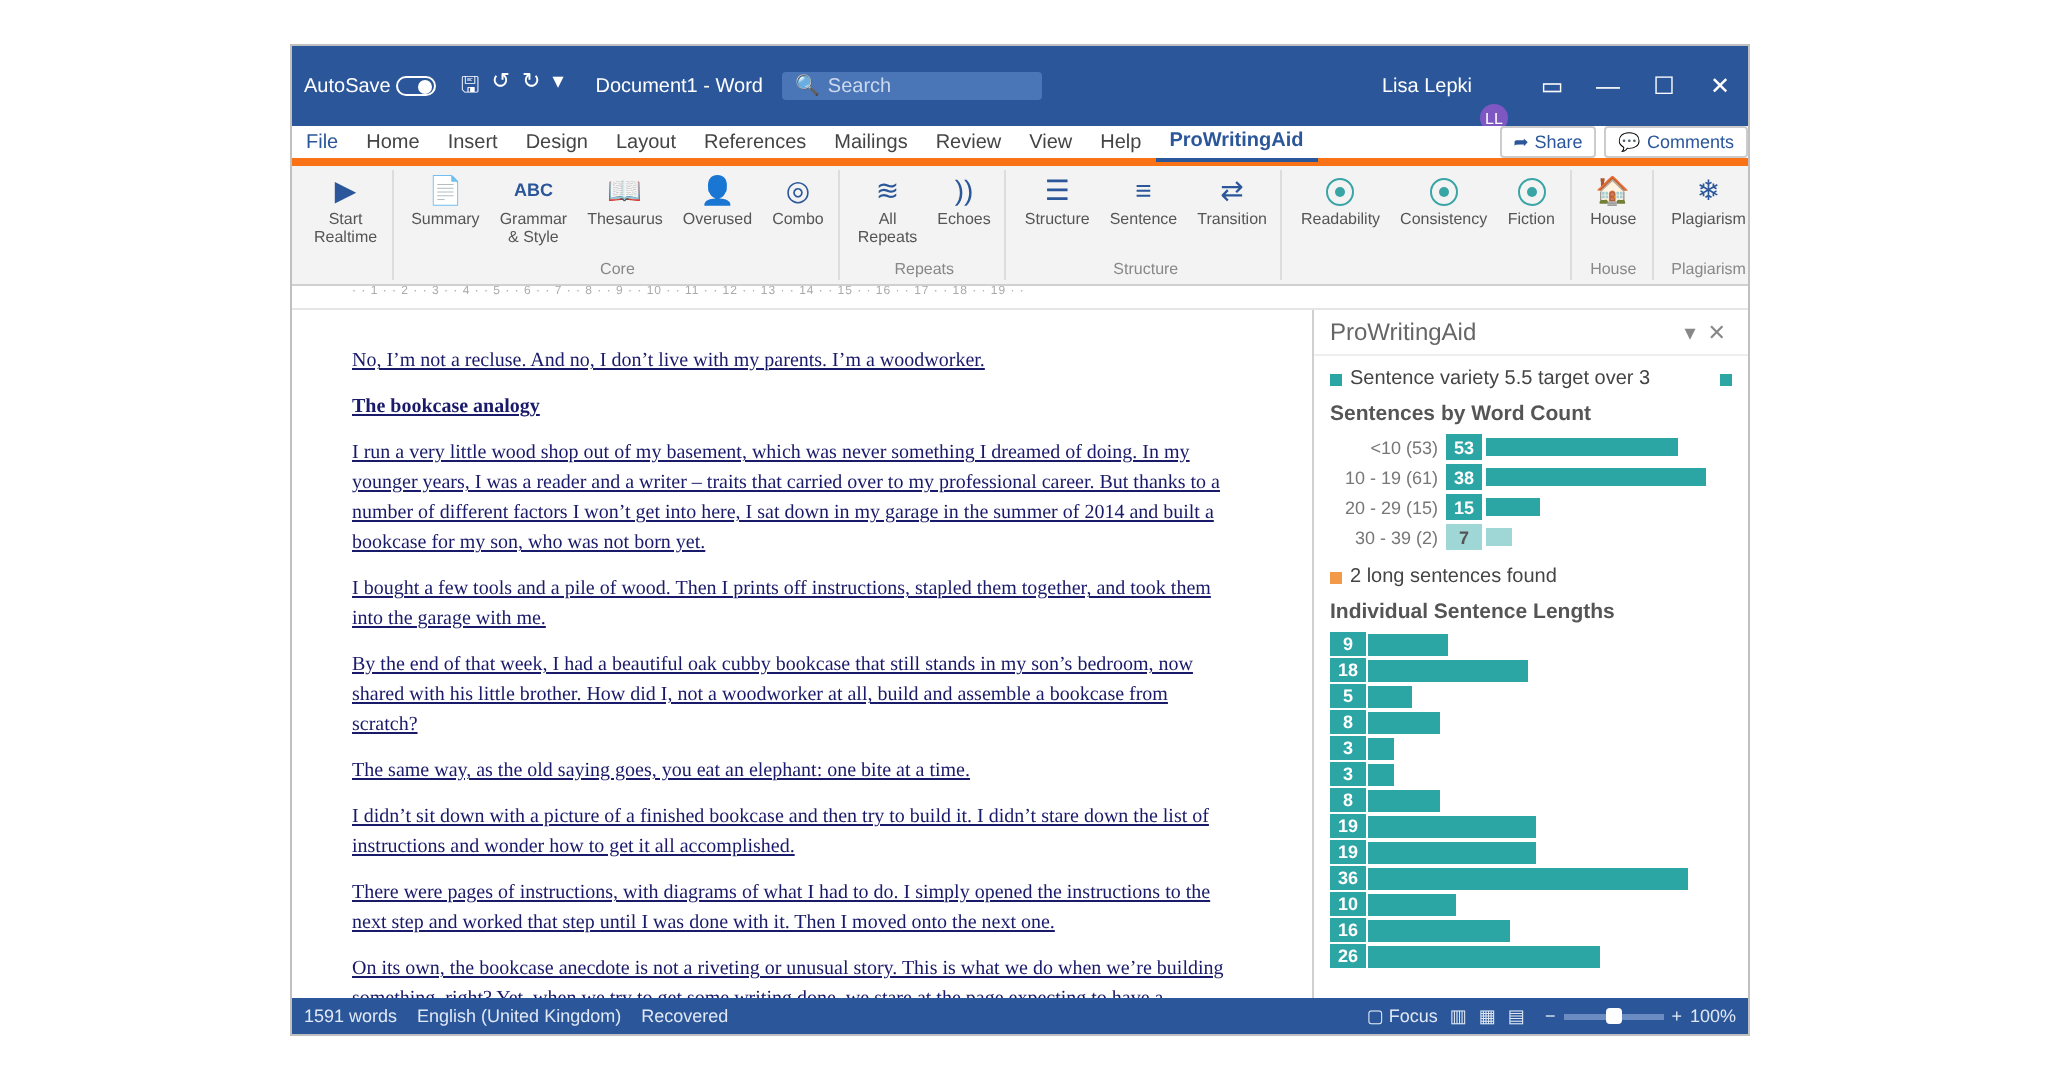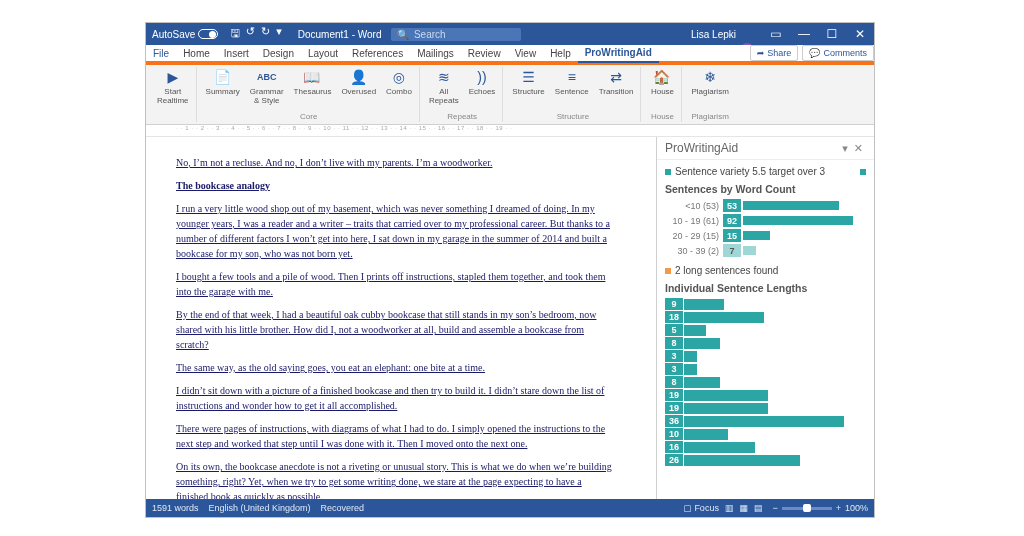--- a/index.html
+++ b/index.html
@@ -1,19 +1,19 @@
 <!DOCTYPE html>
 <html><head>
 <meta charset="utf-8">
 <style>
   * { box-sizing: border-box; margin: 0; padding: 0; }
   body { font-family: "Segoe UI", Arial, sans-serif; background: #fff; width: 1024px; height: 536px; overflow: hidden; font-size: 11px; color: #333; }
   .app { position: absolute; left: 145px; top: 22px; width: 730px; height: 496px; border: 1px solid #c0c0c0; display: flex; flex-direction: column; background: #fff; }
   
-  .titlebar { height: 22px; background: #2b579a; color: #fff; display: flex; align-items: center; font-size: 10px; text-align: center; }
+  .titlebar { height: 40px; background: #2b579a; color: #fff; display: flex; align-items: center; font-size: 10px; text-align: center; }
   .titlebar .autosave { padding: 0 6px; display: flex; align-items: center; gap: 3px; }
   .toggle { width: 20px; height: 10px; border: 1px solid #fff; border-radius: 5px; position: relative; }
   .toggle::after { content: ""; position: absolute; right: 1px; top: 0.5px; width: 7px; height: 7px; background: #fff; border-radius: 50%; }
   .titlebar .qa { display: flex; gap: 6px; padding: 0 6px; }
   .titlebar .qa span { font-size: 11px; }
   .titlebar .doc { flex: 0 0 auto; padding: 0 10px; }
   .titlebar .search { flex: 1; display: flex; align-items: center; }
   .titlebar .searchbox { background: #4a76b8; color: #cdd9ed; border-radius: 2px; padding: 1px 6px; display: flex; align-items: center; gap: 4px; width: 130px; font-size: 10px; }
   .titlebar .user { padding: 0 8px; display: flex; align-items: center; gap: 4px; }
   .titlebar .avatar { width: 14px; height: 14px; background: #7e57c2; border-radius: 50%; display: flex; align-items: center; justify-content: center; font-size: 8px; color: #fff; margin-top: 32px; }
@@ -192,20 +192,43 @@
           <div class="rbtn2">
             <div class="ic">⇄</div>
             <div>Transition</div>
           </div>
         </div>
         <div class="grplabel">Structure</div>
       </div>
       <div class="rgroup">
         <div class="rbtns">
           <div class="rbtn2">
+            <div class="ic">
+              <div class="dot"></div>
+            </div>
+            <div>Readability</div>
+          </div>
+          <div class="rbtn2">
+            <div class="ic">
+              <div class="dot"></div>
+            </div>
+            <div>Consistency</div>
+          </div>
+          <div class="rbtn2">
+            <div class="ic">
+              <div class="dot"></div>
+            </div>
+            <div>Fiction</div>
+          </div>
+        </div>
+        <div class="grplabel"></div>
+      </div>
+      <div class="rgroup">
+        <div class="rbtns">
+          <div class="rbtn2">
             <div class="ic">🏠</div>
             <div>House</div>
           </div>
         </div>
         <div class="grplabel">House</div>
       </div>
       <div class="rgroup">
         <div class="rbtns">
           <div class="rbtn2">
             <div class="ic">❄</div>
@@ -248,21 +271,21 @@
         </div>
         <div class="subhead">Sentences by Word Count</div>
         <div class="buckets" id="buckets">
             <div class="bucket">
               <div class="blabel">&lt;10 (53)</div>
               <div class="bval">53</div>
               <div class="bbar" style="width: 95.5738px;"></div>
             </div>
             <div class="bucket">
               <div class="blabel">10 - 19 (61)</div>
-              <div class="bval">92</div>
+              <div class="bval">38</div>
               <div class="bbar" style="width: 110px;"></div>
             </div>
             <div class="bucket">
               <div class="blabel">20 - 29 (15)</div>
               <div class="bval">15</div>
               <div class="bbar" style="width: 27.0492px;"></div>
             </div>
             <div class="bucket">
               <div class="blabel">30 - 39 (2)</div>
               <div class="bval" style="background: rgb(159, 214, 214); color: rgb(85, 85, 85);">7</div>

